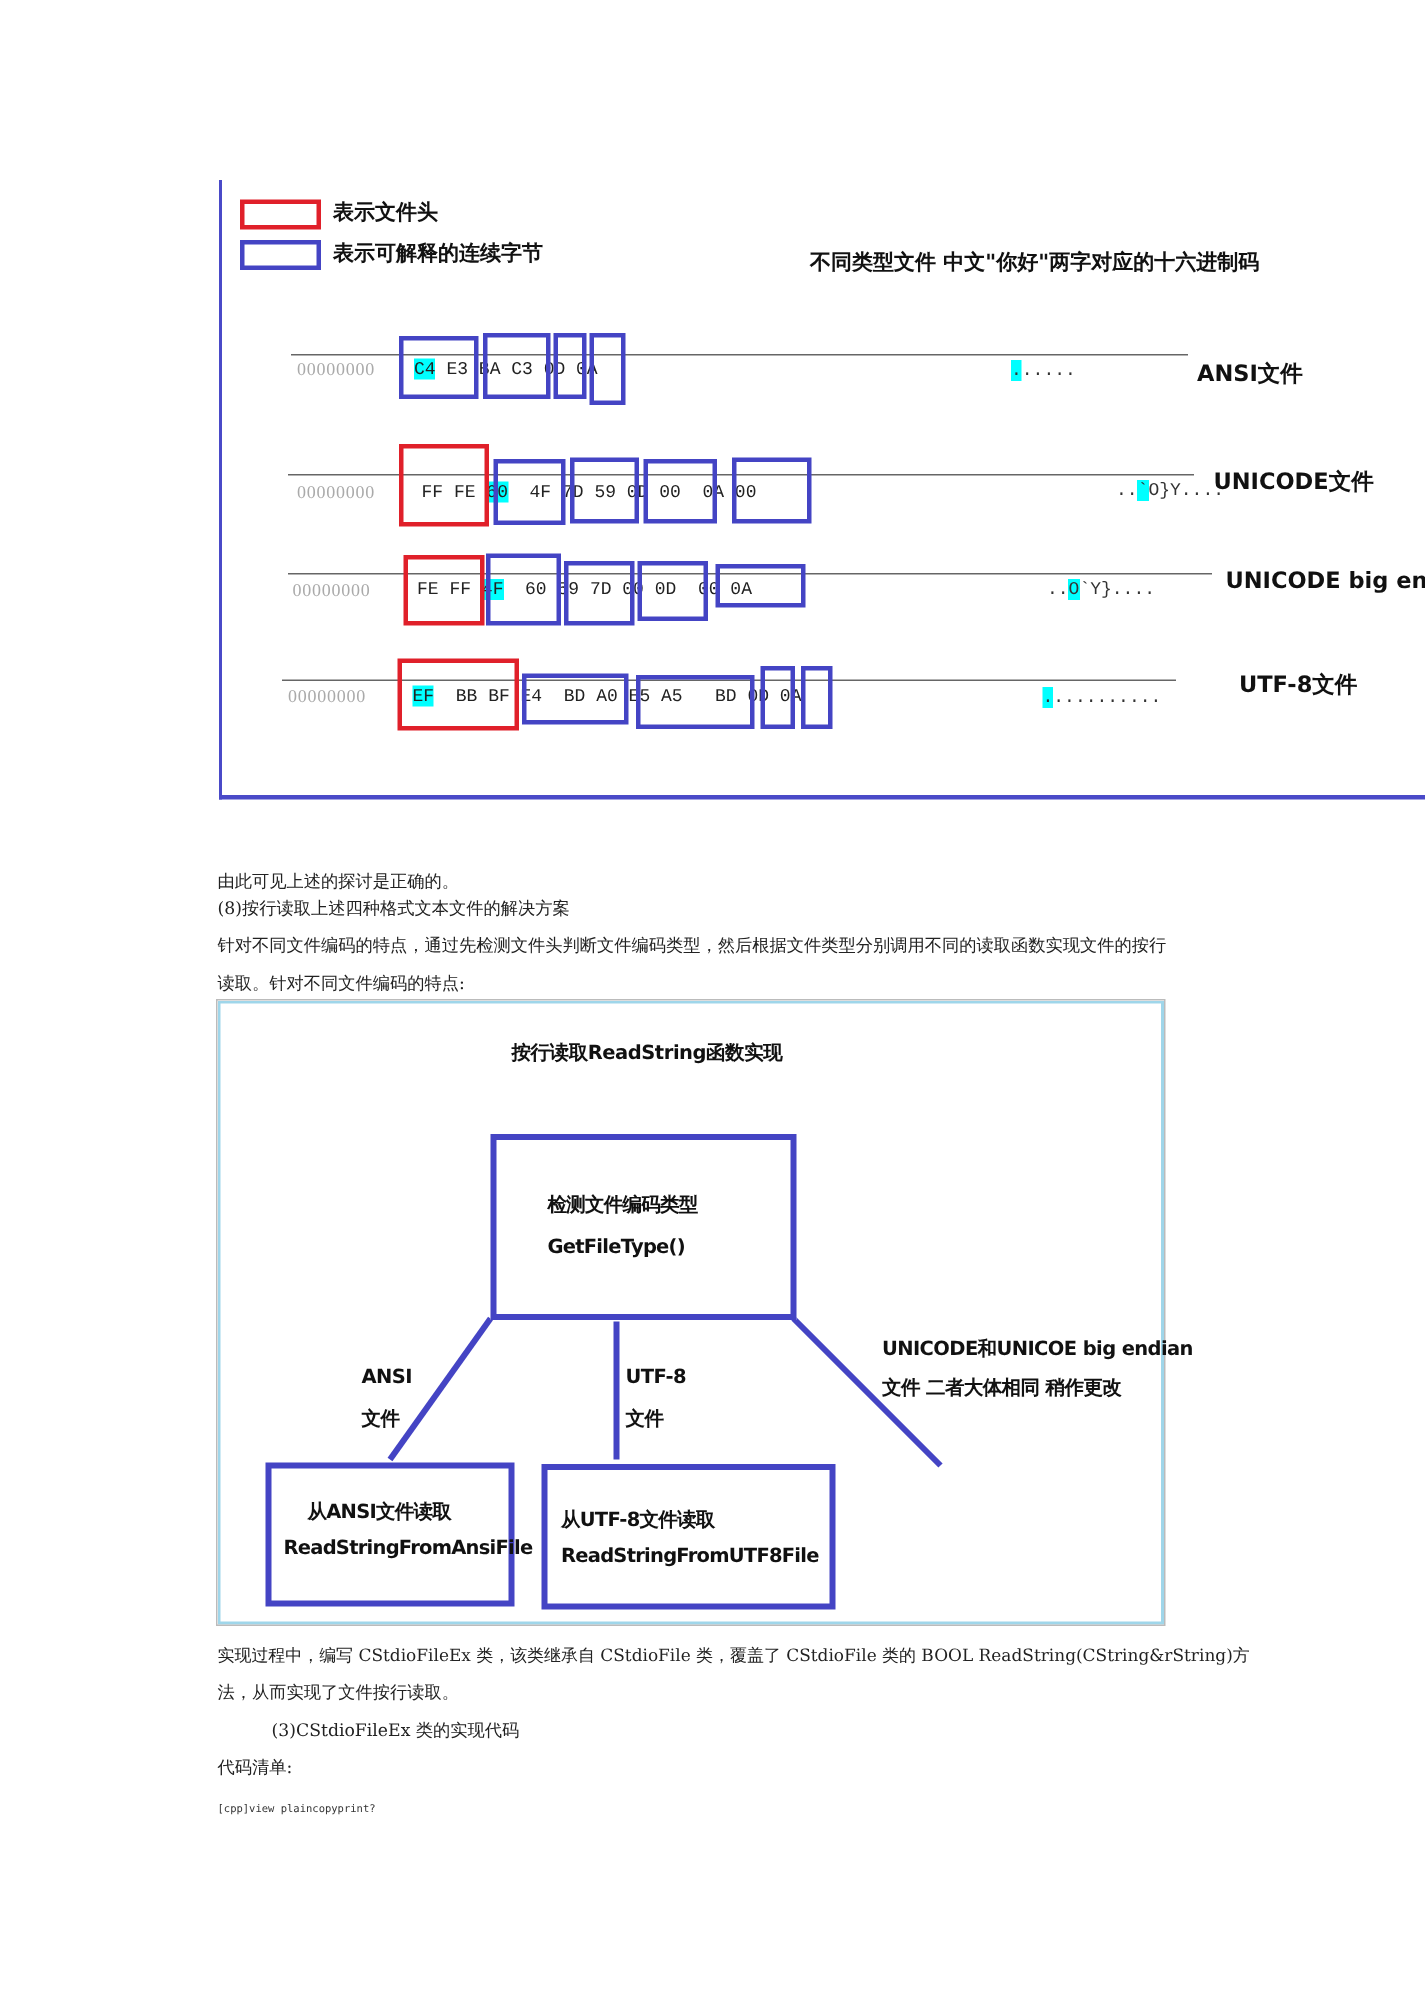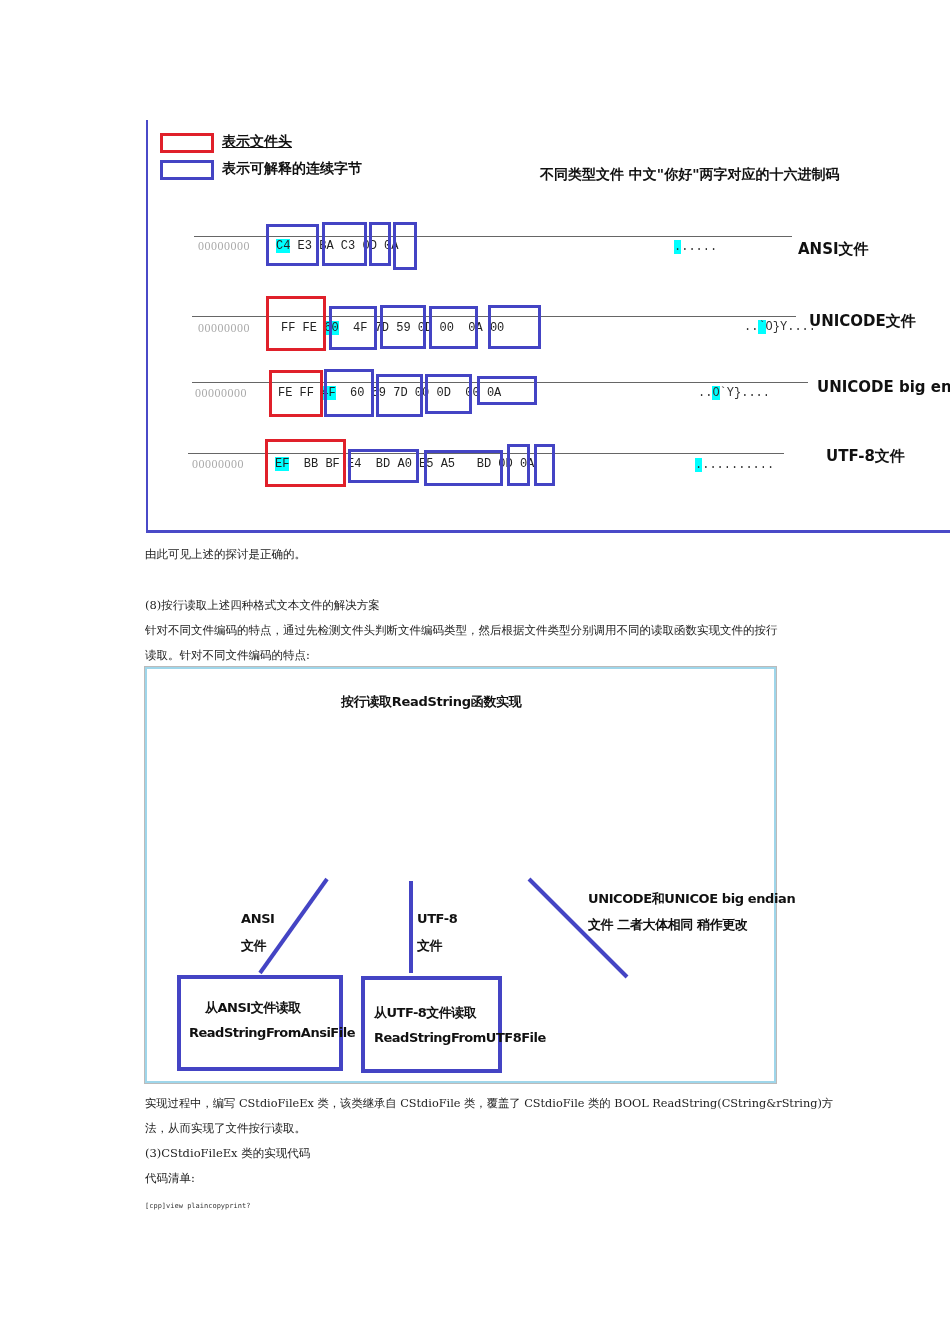--- a/index.html
+++ b/index.html
@@ -44,21 +44,21 @@
   .branch-label { position: absolute; font-size: 13px; font-weight: bold; color: #111; white-space: nowrap;
                   font-family: "DejaVu Sans", sans-serif; letter-spacing: -0.4px; }
   #fig2 svg { position: absolute; left: 0; top: 0; }
 </style>
 </head>
 <body>
 
 <div id="fig1">
 
   <div class="legend-box" style="left:12px; top:13px; border-color:#e0202a;"></div>
-  <div class="legend-label" style="left:74px; top:13px;text-decoration:underline;">表示文件头</div>
+  <div class="legend-label" style="left:74px; top:13px;">表示文件头</div>
   <div class="legend-box" style="left:12px; top:40px; border-color:#4444c4;"></div>
   <div class="legend-label" style="left:74px; top:40px;">表示可解释的连续字节</div>
 
   <div class="fig-title" style="left:392px; top:46px;">不同类型文件  中文"你好"两字对应的十六进制码</div>
 
   <div>
     <div class="hexline" style="left:46px; top:116px; width:598px;"></div>
     <div class="offset" style="left:50px; top:119px;">00000000</div>
     <div class="hex" style="left:128px; top:119px;"><span class="hl">C4</span> <span>E3</span> <span>BA</span> <span>C3</span> <span>0D</span> <span>0A</span></div>
     <div class="bbox" style="left:118px; top:104px; width:53px; height:42px;"></div>
@@ -102,49 +102,53 @@
     <div class="rbox" style="left:117px; top:319px; width:81px; height:48px;"></div>
     <div class="bbox" style="left:200px; top:329px; width:71px; height:34px;"></div>
     <div class="bbox" style="left:276px; top:330px; width:79px; height:36px;"></div>
     <div class="bbox" style="left:359px; top:324px; width:23px; height:42px;"></div>
     <div class="bbox" style="left:386px; top:324px; width:21px; height:42px;"></div>
     <div class="ascii" style="left:547px; top:338px;"><span class="hl">.</span><span>..........</span></div>
     <div class="ftype" style="left:678px; top:327px;">UTF-8文件</div>
   </div>
 </div>
 
-<div class="para" style="top:547px;">由此可见上述的探讨是正确的。</div>
+<div class="para" style="top:580px;">由此可见上述的探讨是正确的。</div>
 <div class="para" style="top:598px;">(8)按行读取上述四种格式文本文件的解决方案</div>
 <div class="para" style="top:623px;">针对不同文件编码的特点，通过先检测文件头判断文件编码类型，然后根据文件类型分别调用不同的读取函数实现文件的按行</div>
 <div class="para" style="top:648px;">读取。针对不同文件编码的特点:</div>
 
 <div id="fig2">
   <svg width="631" height="416">
     <line x1="182" y1="212" x2="115" y2="306" stroke="#4444c4" stroke-width="4"></line>
     <line x1="266" y1="214" x2="266" y2="306" stroke="#4444c4" stroke-width="4"></line>
     <line x1="384" y1="212" x2="482" y2="310" stroke="#4444c4" stroke-width="4"></line>
   </svg>
 
   <div class="flow-title" style="left:196px; top:26px;">按行读取ReadString函数实现</div>
 
+  <div class="flow-box" style="left:182px; top:89px; width:204px; height:124px;">
+    <div class="flow-text" style="left:34px; top:34px;">检测文件编码类型</div>
+    <div class="flow-text" style="left:34px; top:64px;">GetFileType()</div>
+  </div>
 
   <div class="branch-label" style="left:96px; top:244px;">ANSI</div>
   <div class="branch-label" style="left:96px; top:270px;">文件</div>
   <div class="branch-label" style="left:272px; top:244px;">UTF-8</div>
   <div class="branch-label" style="left:272px; top:270px;">文件</div>
   <div class="branch-label" style="left:443px; top:223px;">UNICODE和UNICOE big endian</div>
   <div class="branch-label" style="left:443px; top:249px;">文件  二者大体相同 稍作更改</div>
 
   <div class="flow-box" style="left:32px; top:308px; width:166px; height:96px;">
     <div class="flow-text" style="left:8px; top:20px;margin-left:16px;">从ANSI文件读取</div>
     <div class="flow-text" style="left:8px; top:46px;">ReadStringFromAnsiFile</div>
   </div>
-  <div class="flow-box" style="left:216px; top:309px; width:141px; height:97px;">
+  <div class="flow-box" style="left:216px; top:309px; width:196px; height:97px;">
     <div class="flow-text" style="left:9px; top:24px;">从UTF-8文件读取</div>
     <div class="flow-text" style="left:9px; top:50px;">ReadStringFromUTF8File</div>
   </div>
 </div>
 
 <div class="para" style="top:1096px; font-size:11.3px;">实现过程中，编写 CStdioFileEx 类，该类继承自 CStdioFile 类，覆盖了 CStdioFile 类的 BOOL ReadString(CString&amp;rString)方</div>
 <div class="para" style="top:1121px;">法，从而实现了文件按行读取。</div>
-<div class="para" style="top:1146px;">(3)CStdioFileEx 类的实现代码</div>
+<div class="para" style="top:1146px;margin-left:36px;">(3)CStdioFileEx 类的实现代码</div>
 <div class="para" style="top:1171px;">代码清单:</div>
 <div class="code-hdr" style="top:1202px;">[cpp]view plaincopyprint?</div>
 
 </body></html>

